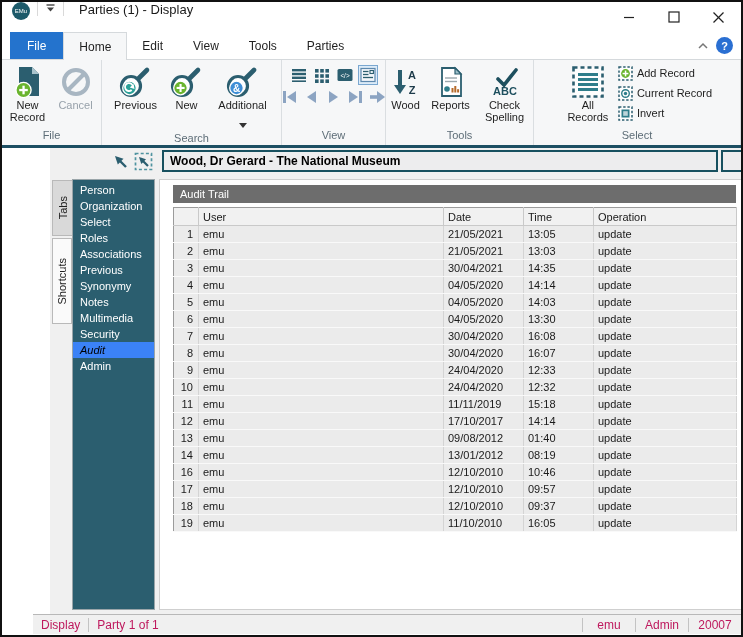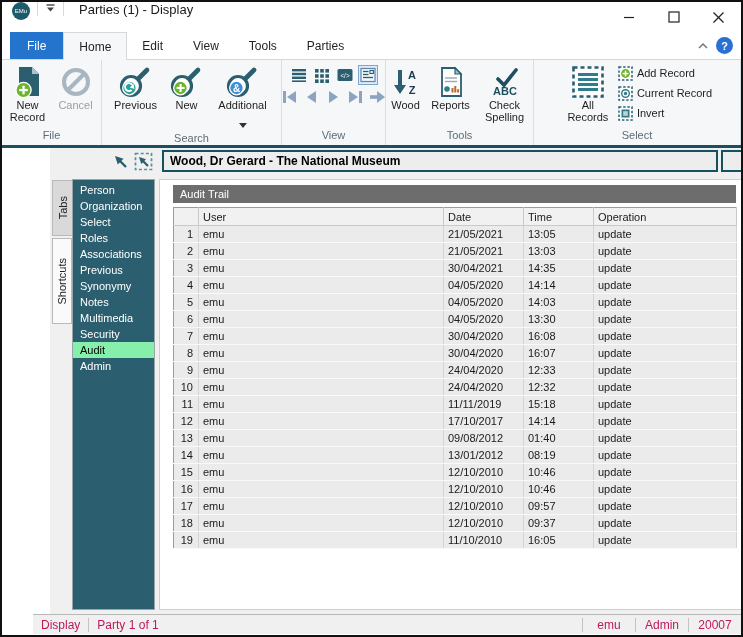--- a/index.html
+++ b/index.html
@@ -53,21 +53,21 @@
   .ptr-btn { position:absolute; top:3px; width:20px; height:20px; display:flex; align-items:center; justify-content:center; }
   .ptr-a { left:60px; } .ptr-b { left:83px; }
   .rec-header { position:absolute; left:112px; top:2px; width:556px; height:22px; border:2px solid #17505f; background:#ededee; font-size:12px; font-weight:bold; color:#000; line-height:18px; padding-left:6px; white-space:nowrap; overflow:hidden; }
   .rec-count { position:absolute; left:671px; top:2px; width:69px; height:22px; border:2px solid #17505f; background:#ededee; font-size:12px; line-height:18px; text-align:right; padding-right:6px; color:#000; }
   .rail-handle { position:absolute; left:2px; width:20px; border:1px solid #b9b9b9; display:flex; align-items:center; justify-content:center; }
   .rail-handle span { writing-mode:vertical-rl; transform:rotate(180deg); font-size:11px; color:#222; }
   .rail-tabs { top:32px; height:56px; background:#d9d9d9; border-right:none; }
   .rail-shortcuts { top:90px; height:86px; background:#fafafa; }
   .sidebar { position:absolute; left:22px; top:31px; width:83px; height:431px; background:#2b5e6f; border:1px solid #9aa5a9; padding-top:2px; }
   .sb-item { height:16px; line-height:16px; padding-left:7px; font-size:11px; color:#fff; white-space:nowrap; }
-  .sb-item.sel { background:#86efac; color:#000; }
+  .sb-item.sel { background:#3b82f6; color:#000;font-style:italic; }
   .mainpanel { position:absolute; left:109px; top:31px; width:631px; height:431px; background:#fff; border:1px solid #cfcfcf; }
   .audit-bar { position:absolute; left:13px; top:5px; width:563px; height:18px; background:#6d6d6d; color:#fff; font-size:11px; line-height:18px; padding-left:7px; }
   .attach-icon { position:absolute; left:579px; top:24px; }
   .eye-icon { position:absolute; left:598px; top:25px; }
 
   
   .audit-table { position:absolute; left:13px; top:27px; width:563px; border-collapse:collapse; table-layout:fixed; font-size:11px; border:1px solid #9b9b9b; }
   .audit-table th { background:#f1f1f1; font-weight:normal; text-align:left; height:18px; padding:0 4px; border-right:1px solid #c9c9c9; border-bottom:1px solid #c9c9c9; color:#1a1a1a; }
   .audit-table td { background:#ebebeb; height:17px; padding:0 4px; border-right:1px solid #d4d4d4; border-bottom:1px solid #f9f9f9; color:#1a1a1a; white-space:nowrap; overflow:hidden; }
   .audit-table td.num { text-align:right; padding-right:5px; }
@@ -537,27 +537,20 @@
               <td>update</td>
             </tr>
             <tr>
               <td class="num">14</td>
               <td>emu</td>
               <td>13/01/2012</td>
               <td>08:19</td>
               <td>update</td>
             </tr>
             <tr>
-              <td class="num">15</td>
-              <td>emu</td>
-              <td>12/10/2010</td>
-              <td>10:46</td>
-              <td>update</td>
-            </tr>
-            <tr>
               <td class="num">16</td>
               <td>emu</td>
               <td>12/10/2010</td>
               <td>10:46</td>
               <td>update</td>
             </tr>
             <tr>
               <td class="num">17</td>
               <td>emu</td>
               <td>12/10/2010</td>

